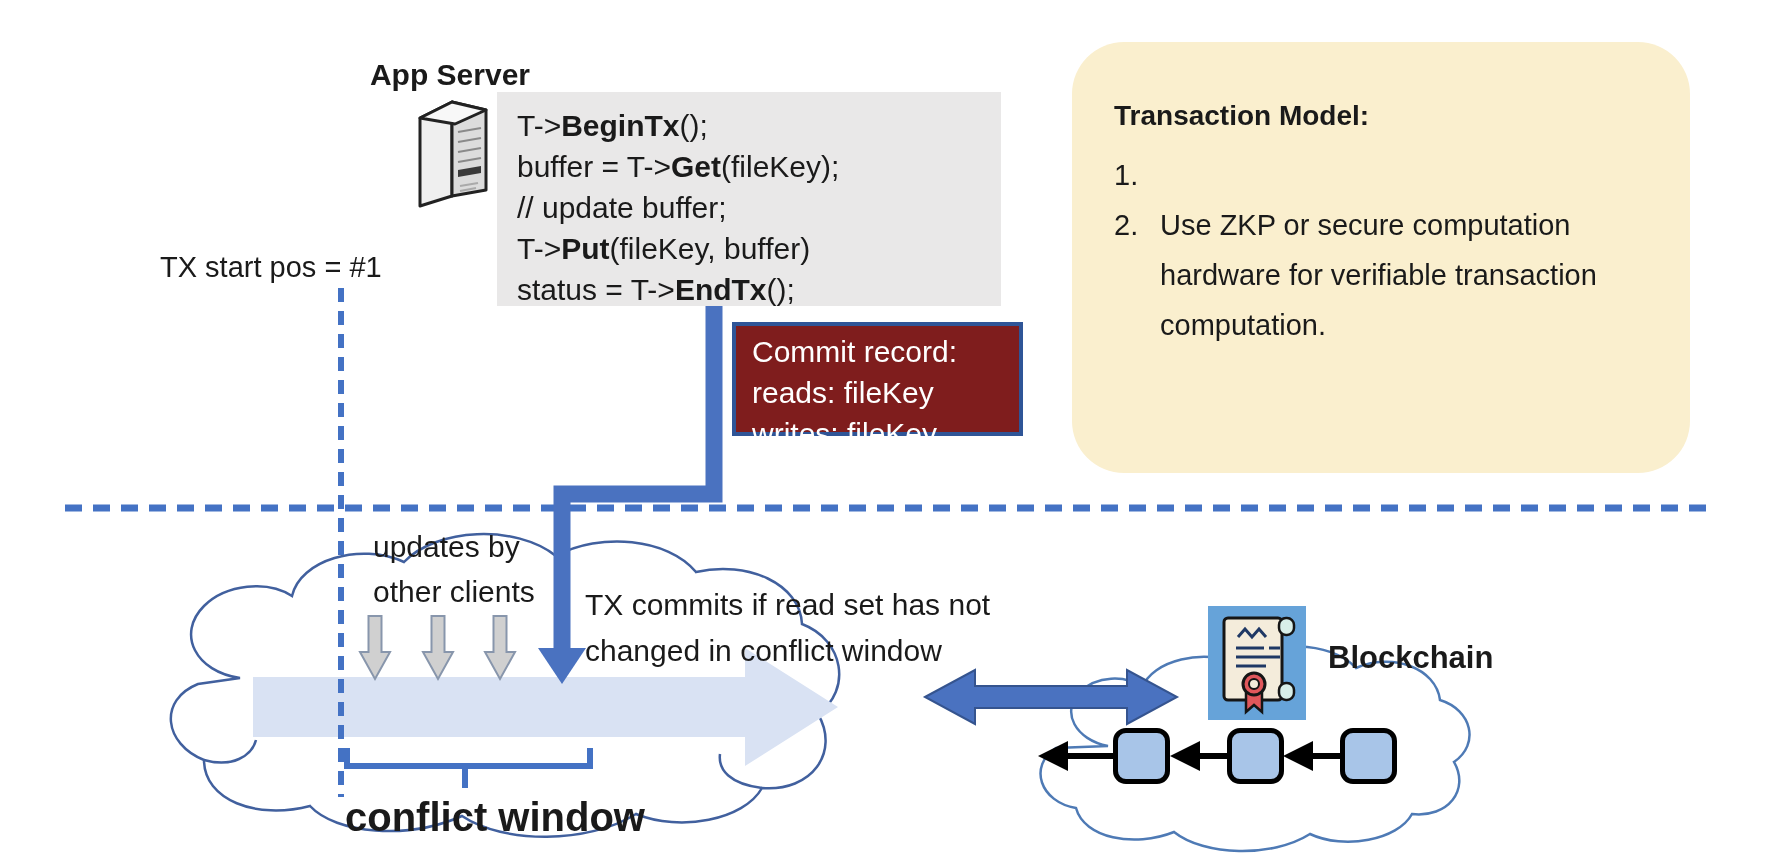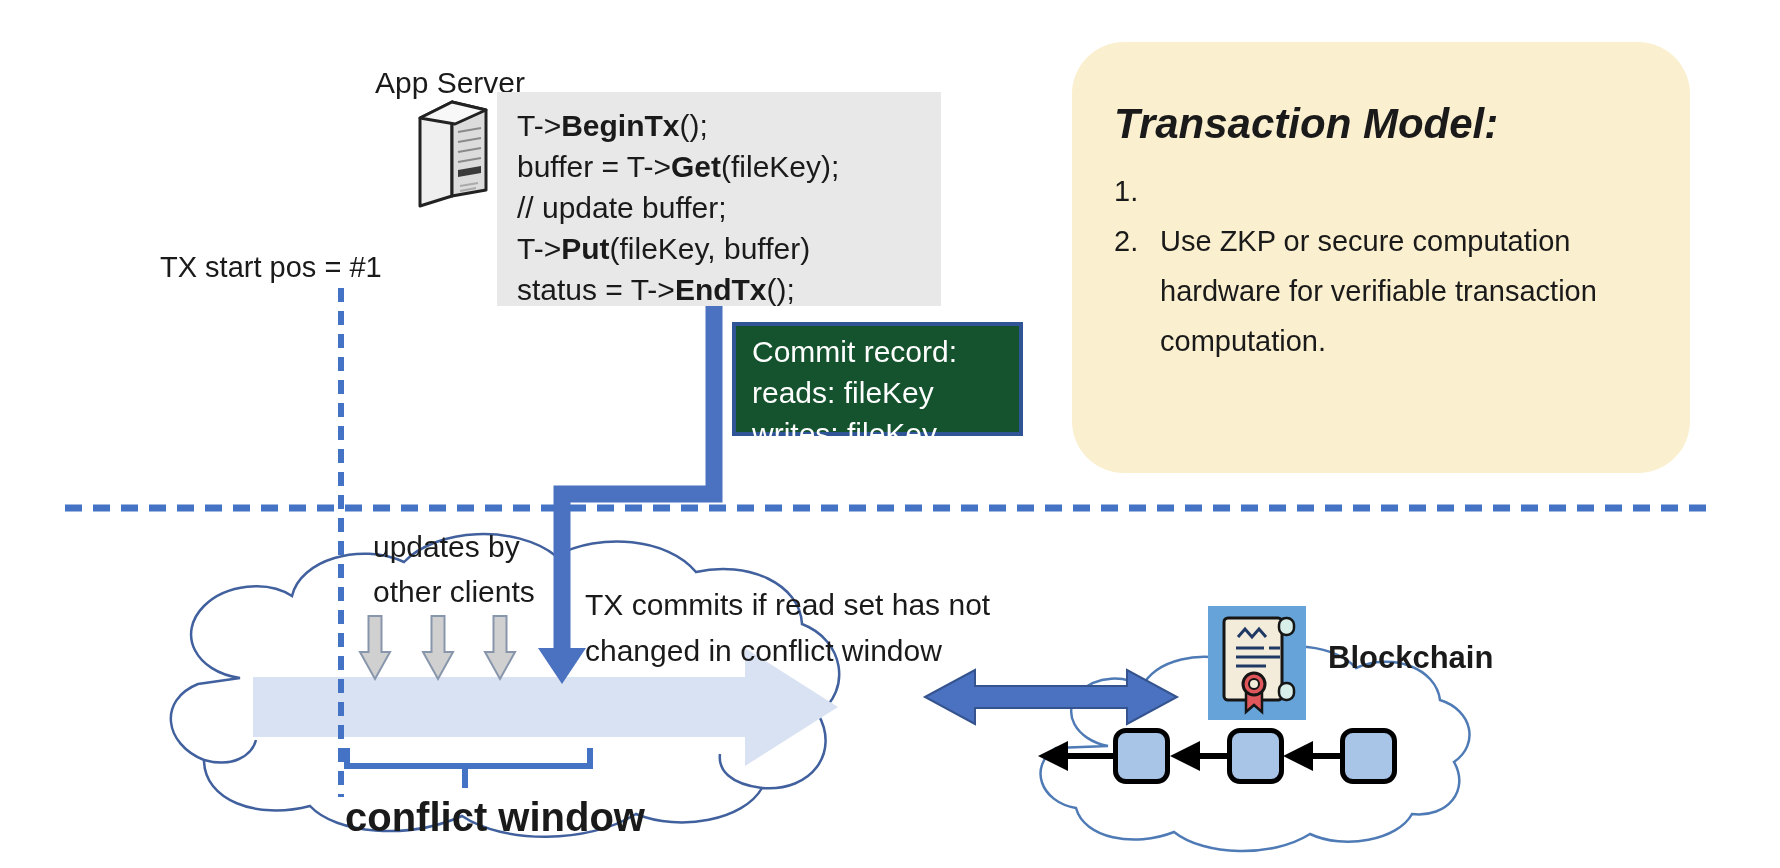--- a/index.html
+++ b/index.html
@@ -5,36 +5,36 @@
   html,body{margin:0;padding:0;background:#fff;}
   body{width:1780px;height:868px;position:relative;overflow:hidden;
        font-family:"Liberation Sans",sans-serif;color:#1a1a1a;}
   .abs{position:absolute;}
   .svg-layer{position:absolute;left:0;top:0;width:1780px;height:868px;pointer-events:none;}
   #clouds-layer{z-index:1;}
   #arrows-layer{z-index:3;}
   .txt{z-index:4;}
 
   #app-server-title{left:352px;top:58px;width:196px;text-align:center;
-     font-size:30px;font-weight:normal;margin-top:8px;}
+     font-size:30px;font-weight:bold;}
   #server-icon{left:412px;top:92px;z-index:4;}
 
-  #code-box{left:497px;top:92px;width:444px;height:214px;background:#E9E8E8;
+  #code-box{left:497px;top:92px;width:504px;height:214px;background:#E9E8E8;
      font-size:30px;line-height:41px;padding:13px 0 0 20px;box-sizing:border-box;}
   .code-line .b{font-weight:bold;}
 
   #tx-start-label{left:160px;top:251px;font-size:29px;}
 
   #commit-box{left:732px;top:322px;width:291px;height:114px;box-sizing:border-box;
-     background:#14532d;border:4px solid #2F5597;color:#fff;
+     background:#7f1d1d;border:4px solid #2F5597;color:#fff;
      font-size:30px;line-height:41px;padding:5px 0 0 16px;}
 
   #tm-panel{left:1072px;top:42px;width:618px;height:431px;box-sizing:border-box;
      background:#FAEFCE;border-radius:52px;padding:58px 40px 0 42px;}
-  #tm-title{font-size:42px;font-weight:bold;font-style:italic;margin-bottom:18px;}
+  #tm-title{font-size:28px;font-weight:bold;margin-bottom:18px;}
   .tm-item{display:flex;font-size:29px;line-height:50px;}
   .tm-num{width:46px;flex:none;}
   .tm-text{width:452px;}
 
   #updates-label{left:356px;top:524px;font-size:30px;line-height:45px;margin-left:17px;}
   #tx-commits-label{left:585px;top:582px;font-size:30px;line-height:46px;width:500px;}
 
   #blocks-row{left:0;top:0;}
   .tl-block{position:absolute;top:680px;width:55px;height:57px;box-sizing:border-box;
      background:#DDE7F5;border:3px solid #3A5894;border-radius:11px;

